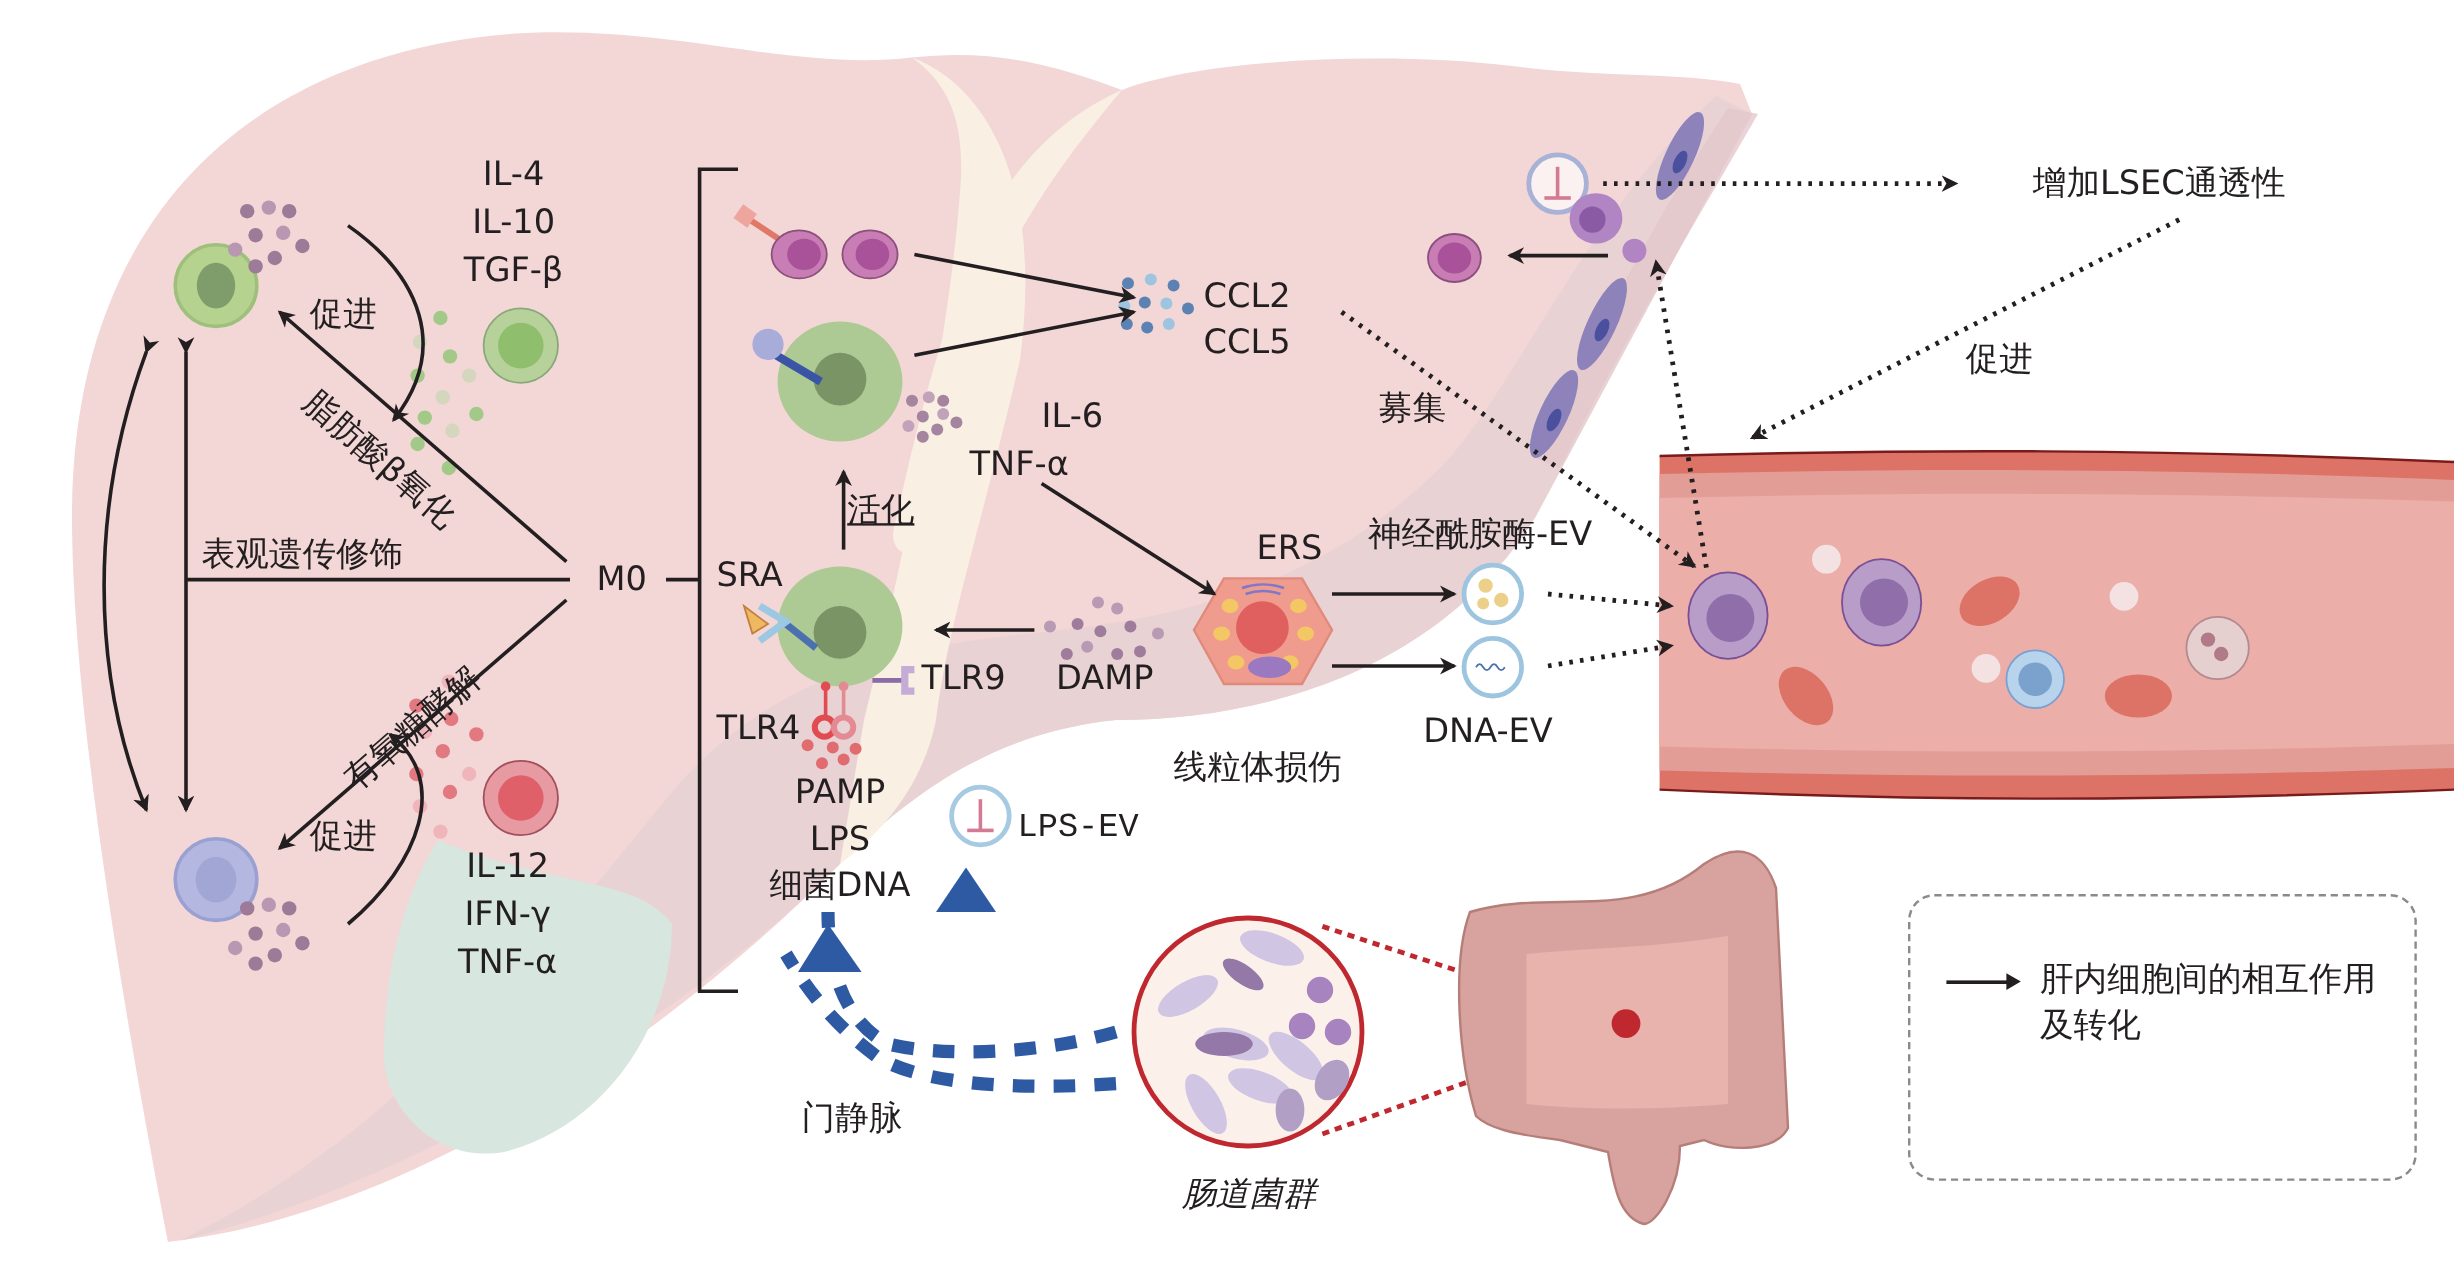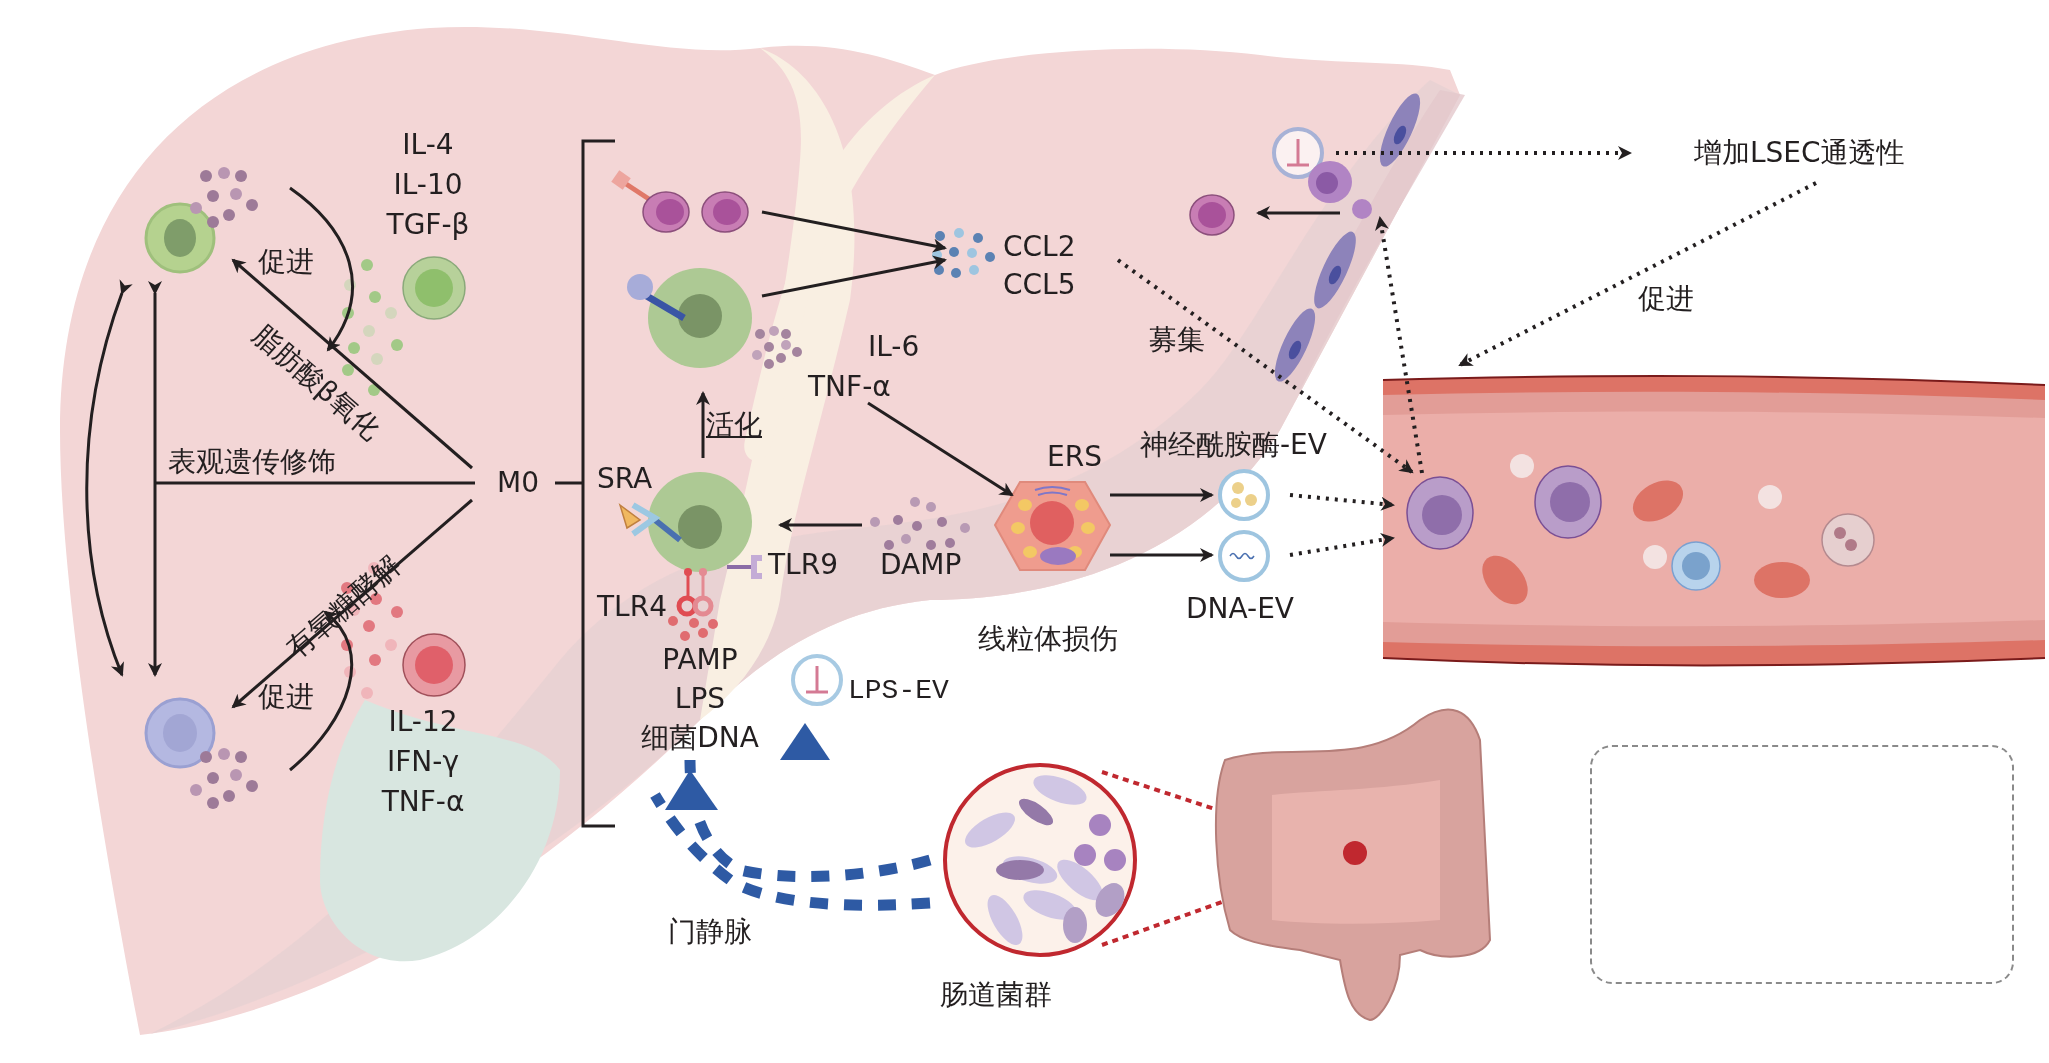--- a/index.html
+++ b/index.html
@@ -361,20 +361,24 @@
 <div class="lbl ctr" style="left:640px; top:643px; width:120px;">PAMP</div>
 <div class="lbl ctr" style="left:640px; top:682px; width:120px;">LPS</div>
 <div class="lbl ctr" style="left:620px; top:721px; width:160px;">细菌DNA</div>
 <div class="lbl" style="left:848px; top:674px;font-family:Liberation Mono, monospace;">LPS-EV</div>
 <div class="lbl" style="left:1047px; top:440px;">ERS</div>
 <div class="lbl" style="left:978px; top:622px;text-align:right;">线粒体损伤</div>
 <div class="lbl" style="left:1149px; top:323px;">募集</div>
 <div class="lbl" style="left:1140px; top:428px;">神经酰胺酶-EV</div>
 <div class="lbl" style="left:1186px; top:592px;">DNA-EV</div>
 <div class="lbl" style="left:668px; top:915px;">门静脉</div>
-<div class="lbl" style="left:940px; top:978px;">肠道菌群</div>
+<div class="lbl" style="left:985px; top:978px;font-style:italic;">肠道菌群</div>
 
 <div class="lbl" style="left:1694px; top:136px;">增加LSEC通透性</div>
 <div class="lbl" style="left:1638px; top:282px;">促进</div>
 
 <div class="legend-box">
+  <div class="legend-row" style="top:50px;">
+    <div class="legend-line solid"></div>
+    <div class="legend-text">肝内细胞间的相互作用及转化</div>
+  </div>
 </div>
 </div>
 
 </body></html>

